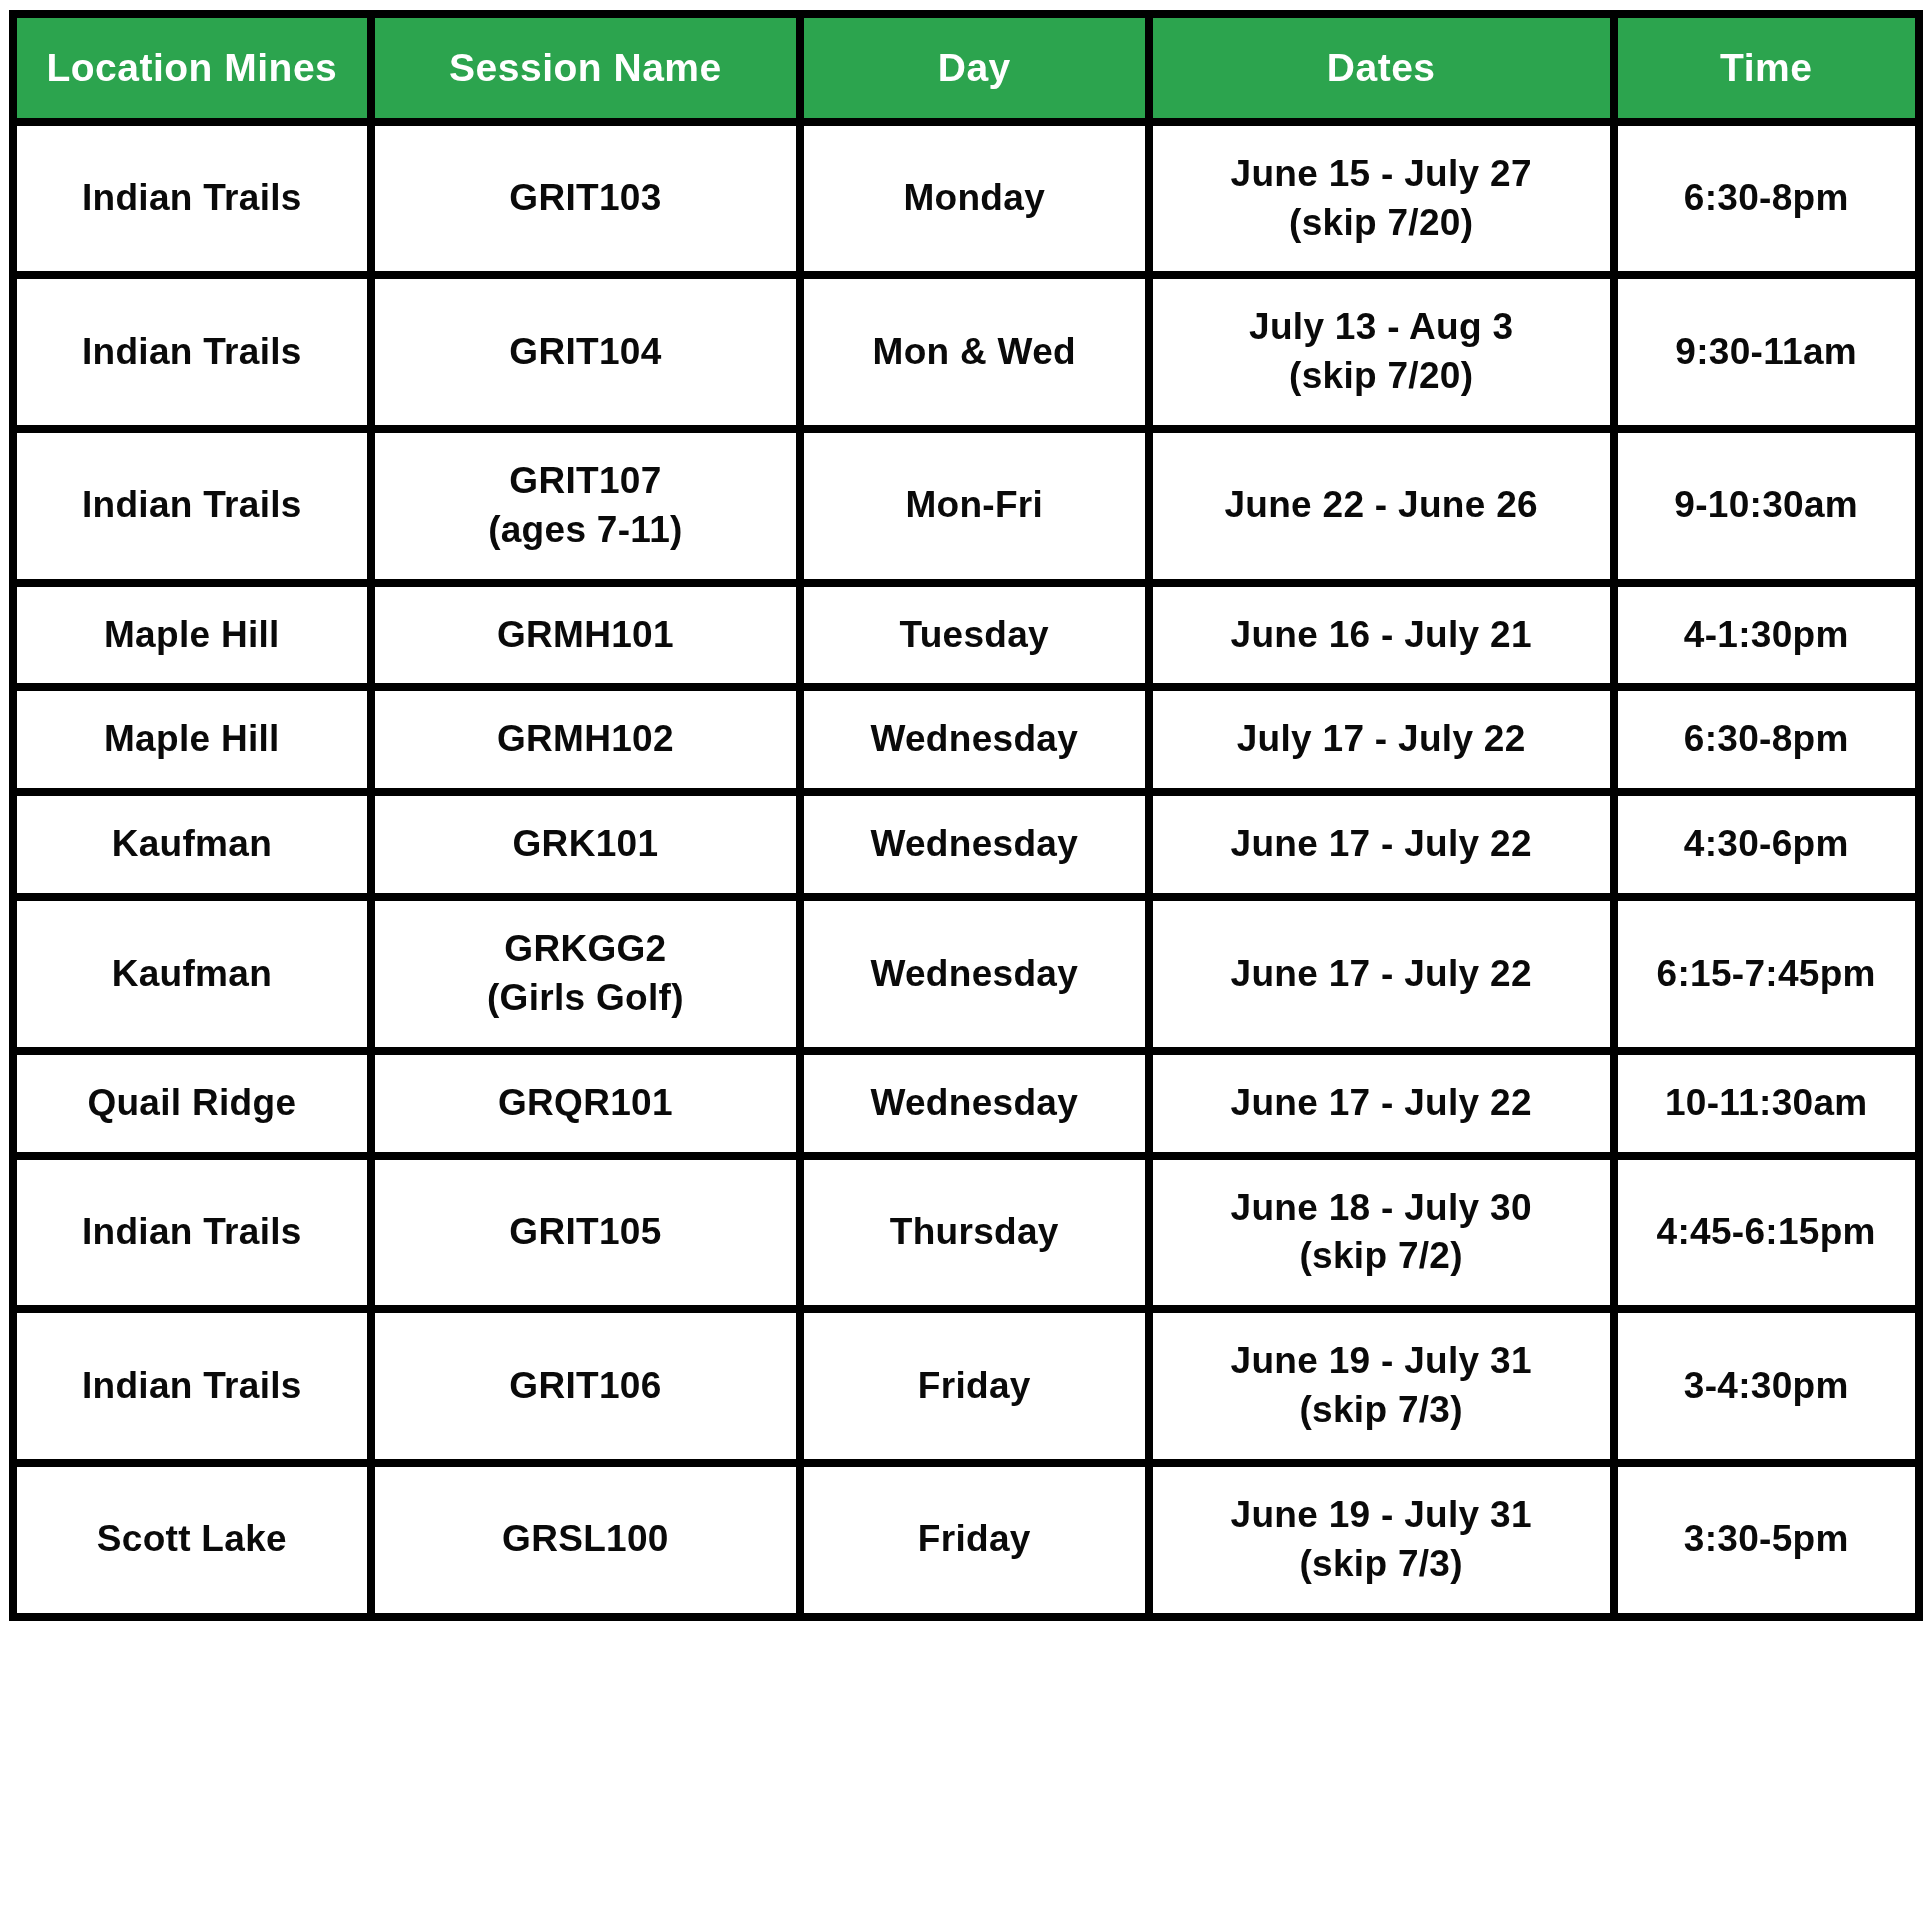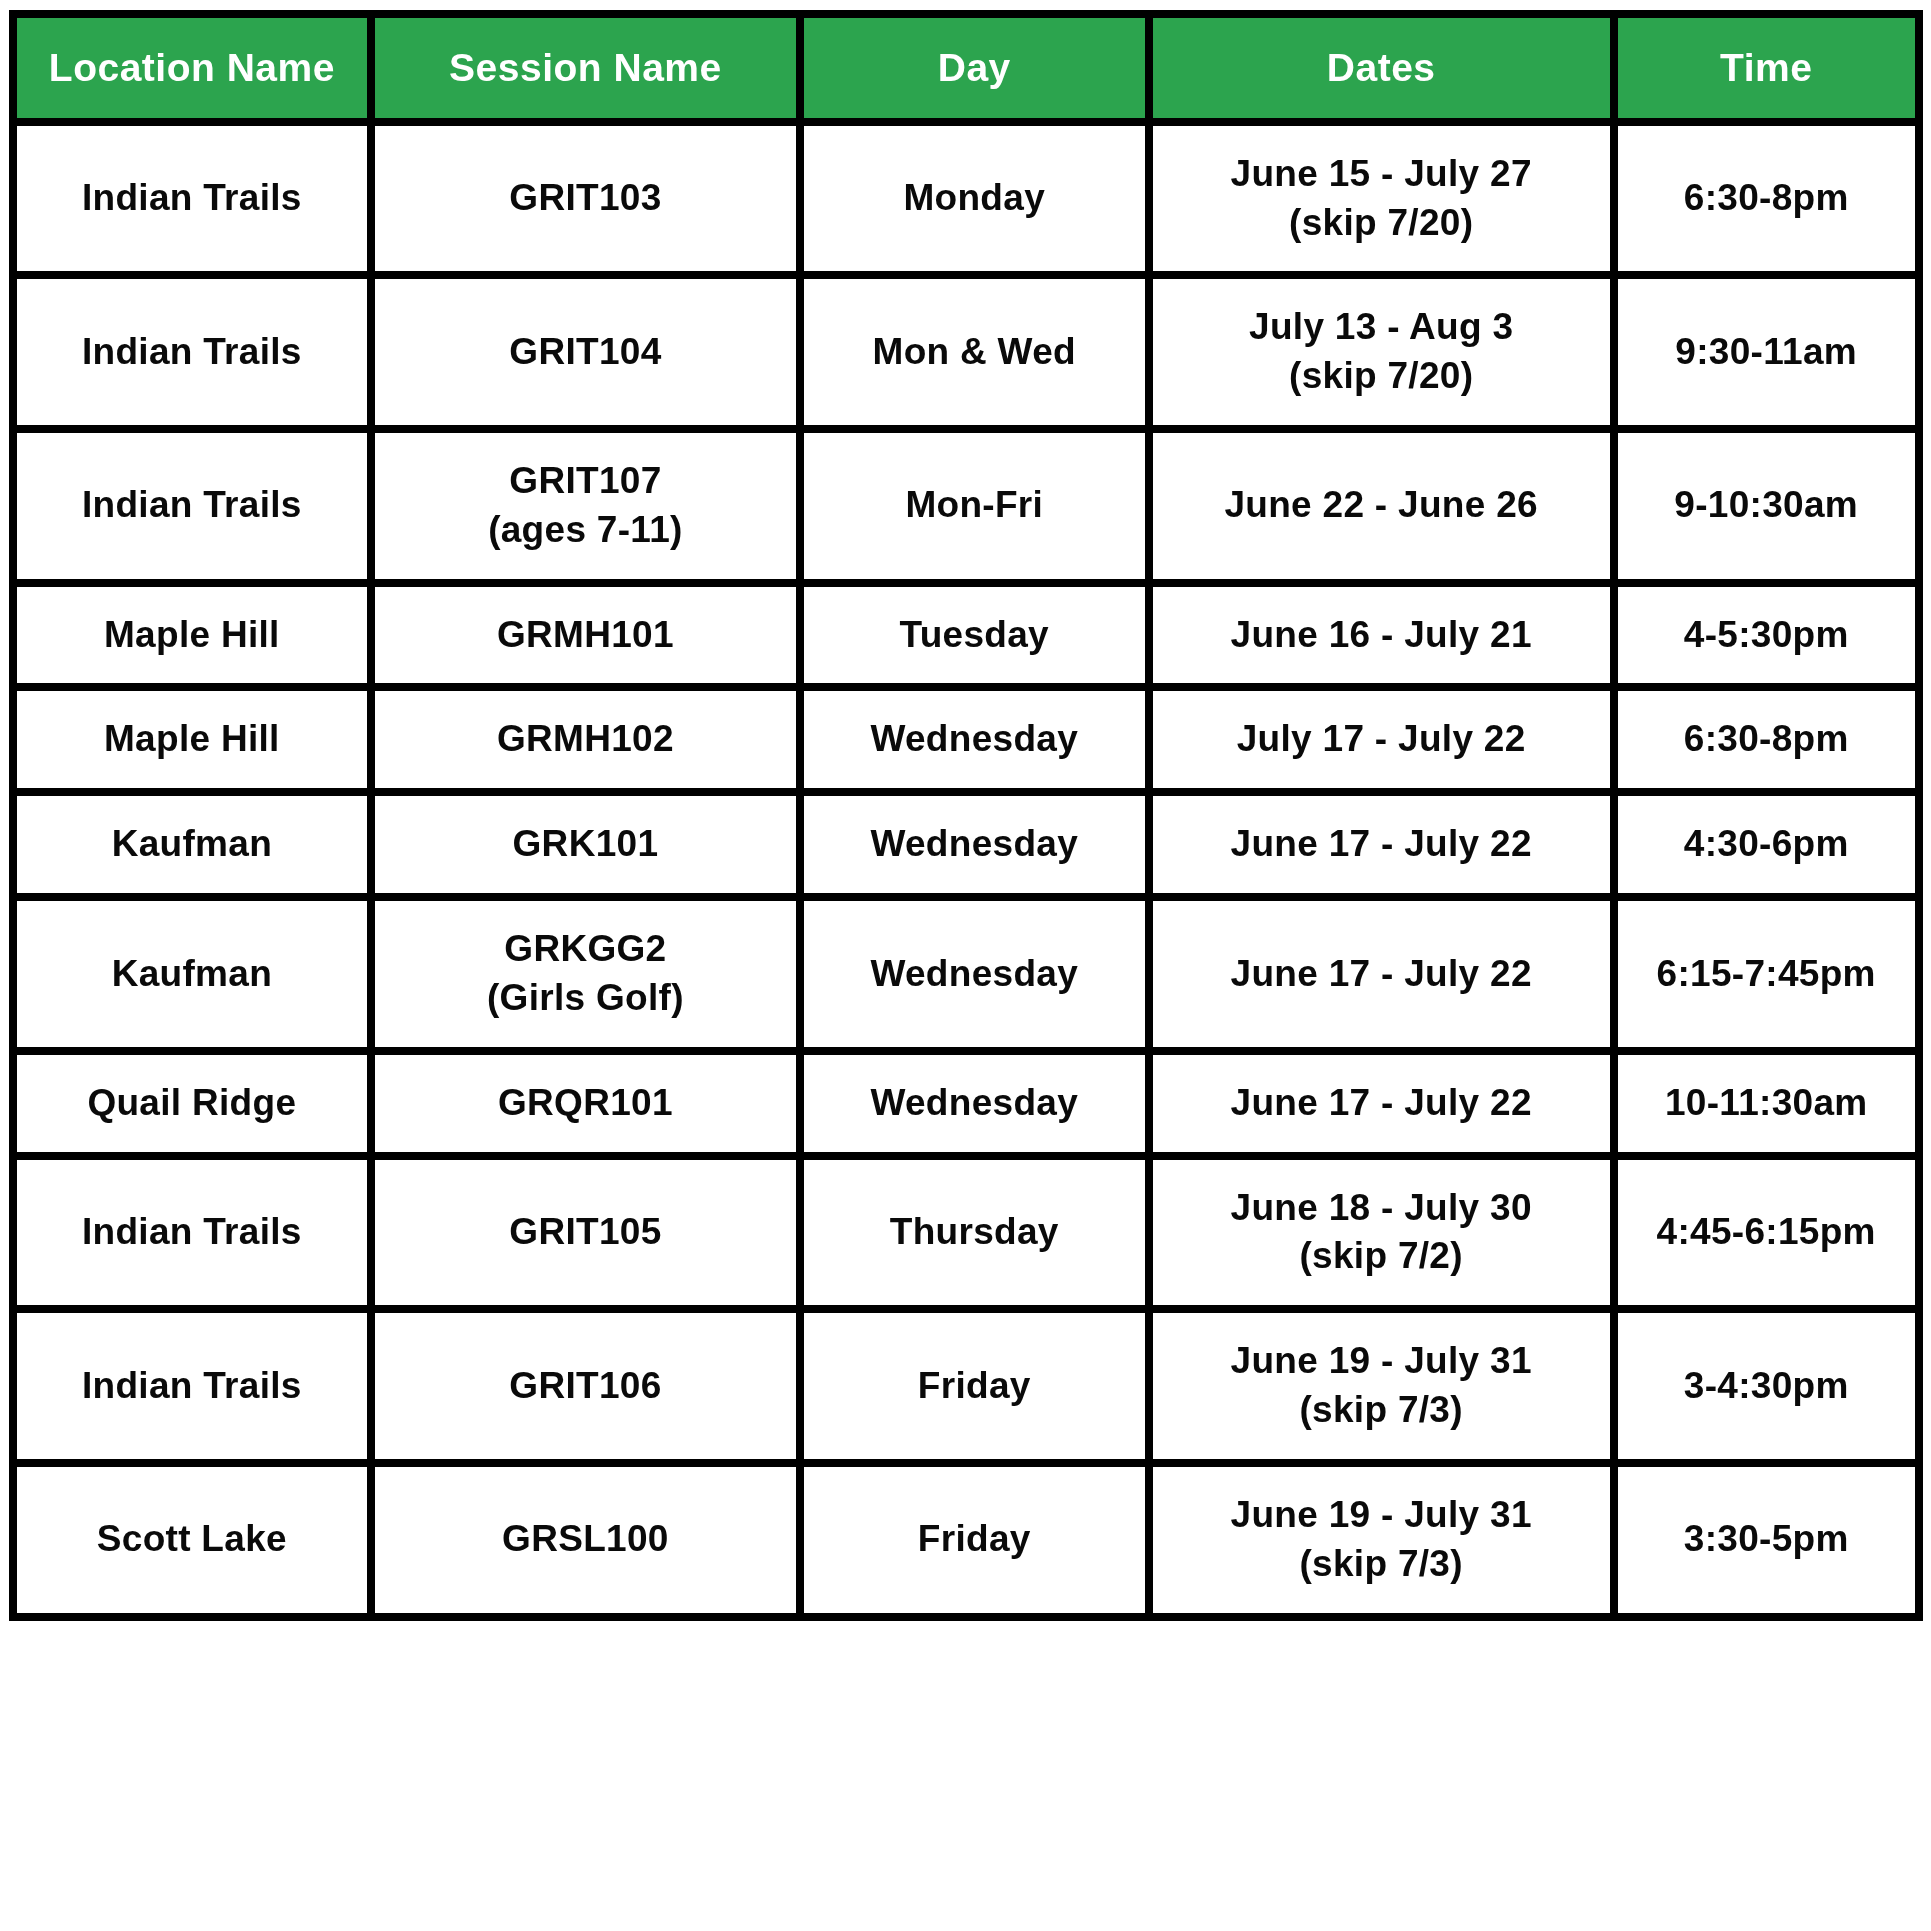--- a/index.html
+++ b/index.html
@@ -64,21 +64,21 @@
   <table class="schedule">
     <colgroup>
       <col class="c-location">
       <col class="c-session">
       <col class="c-day">
       <col class="c-dates">
       <col class="c-time">
     </colgroup>
     <thead>
       <tr>
-        <th>Location Name</th>
+        <th>Location Mines</th>
         <th>Session Name</th>
         <th>Day</th>
         <th>Dates</th>
         <th>Time</th>
       </tr>
     </thead>
     <tbody id="schedule-body">
         <tr>
           <td>
             <div>Indian Trails</div>
@@ -140,21 +140,21 @@
           <td>
             <div>GRMH101</div>
           </td>
           <td>
             <div>Tuesday</div>
           </td>
           <td>
             <div>June 16 - July 21</div>
           </td>
           <td>
-            <div>4-5:30pm</div>
+            <div>4-1:30pm</div>
           </td>
         </tr>
         <tr>
           <td>
             <div>Maple Hill</div>
           </td>
           <td>
             <div>GRMH102</div>
           </td>
           <td>

